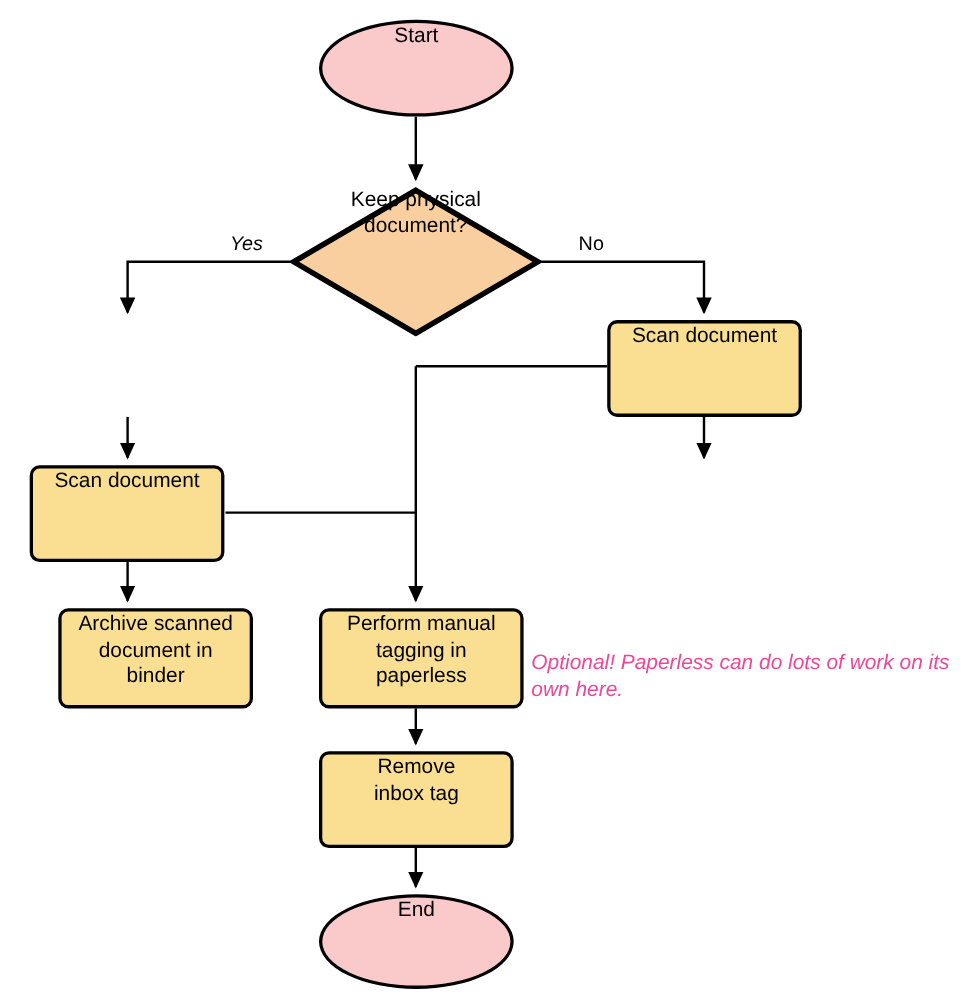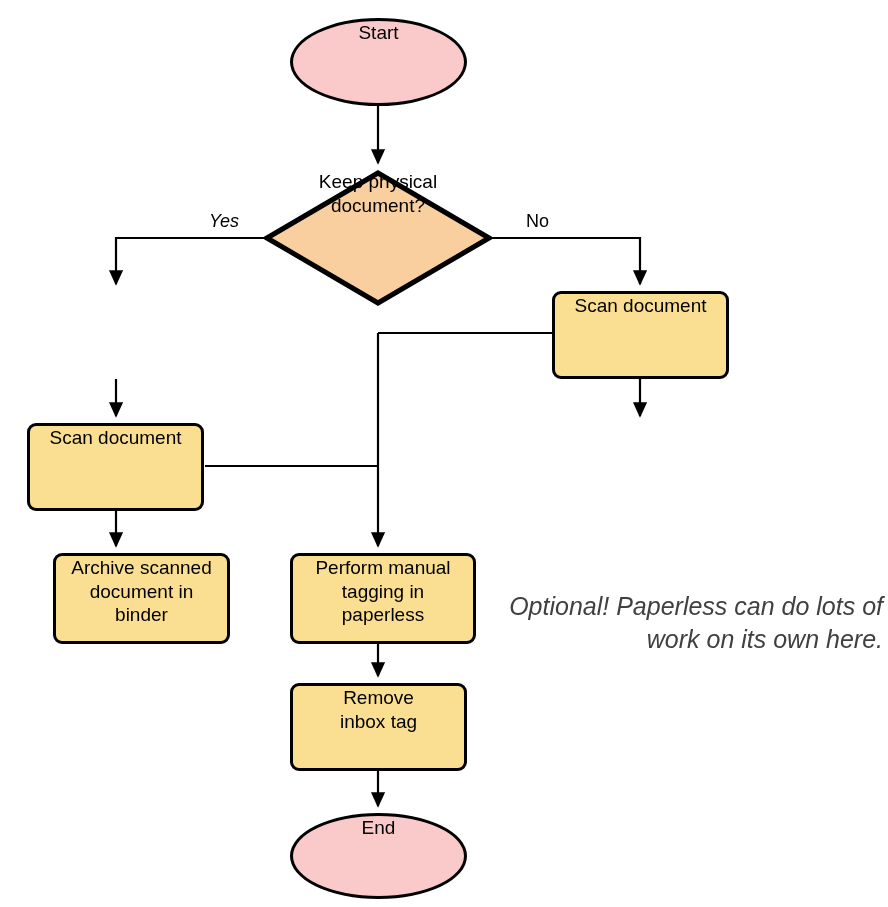--- a/index.html
+++ b/index.html
@@ -69,25 +69,24 @@
   .edge-label {
     position: absolute;
     font-size: 18px;
     color: #000000;
     z-index: 3;
     white-space: nowrap;
   }
   .annotation {
     position: absolute;
     font-style: italic;
-    font-size: 25px;
+    font-size: 19px;
     line-height: 1.32;
-    color: #404040;
+    color: #ec4899;
     z-index: 3;
-    text-align: right;
   }
 </style>
 </head>
 <body>
 
 <div id="canvas">
 
   <svg id="edges" viewBox="0 0 888 907" width="888" height="907" xmlns="http://www.w3.org/2000/svg">
     <defs>
       <marker id="arrowhead" markerWidth="9" markerHeight="9" refX="6.2" refY="3.2" orient="auto" markerUnits="strokeWidth">

